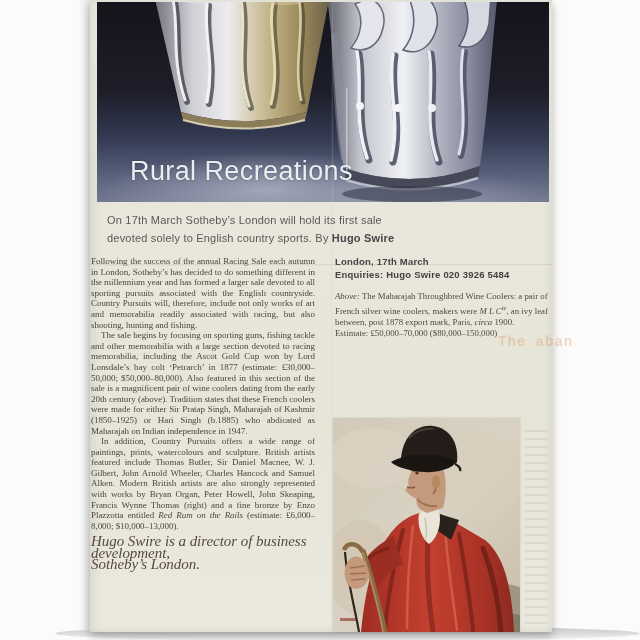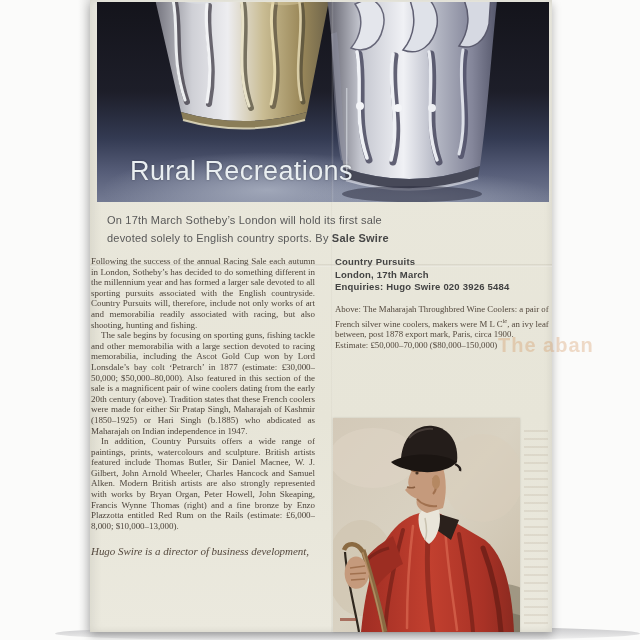--- a/index.html
+++ b/index.html
@@ -54,42 +54,42 @@
   .intro b { color:#474747; }
   
   .col-left {
     position:absolute; left:1px; top:256px; width:224px;
     font-family:"Liberation Serif", serif;
     font-size:9px; line-height:10.6px; color:#4e453c;
     text-align:justify; letter-spacing:-.05px;
   }
   .col-left p.indent { text-indent:10px; }
   .footnote {
-    margin-top:15px; font-style:italic; font-size:11px; line-height:11.5px; color:#55493e;
+    margin-top:5px; font-style:italic; font-size:15px; line-height:11.5px; color:#55493e;
     text-align:left;
   }
   .col-right {
     position:absolute; left:245px; top:256px; width:214px;
   }
   .contact {
     font-size:9.5px; font-weight:bold; line-height:12.5px; color:#424242; letter-spacing:.2px;
   }
   .caption {
     font-family:"Liberation Serif", serif;
     font-size:8.8px; line-height:11px; color:#53483d;
   }
   .caption-above { margin-top:10px; }
   .caption-below { margin-top:7px; }
-  .it { }
+  .it { font-style:italic; }
   .caption sup { font-size:6.5px; font-style:italic; }
   
   .ghost-text {
     position:absolute; left:408px; top:334px; width:140px;
-    font-family:Liberation Sans, sans-serif; font-weight:bold;
-    font-size:20px; color:rgba(208,140,80,.30); letter-spacing:1px;
+    font-family:Liberation Mono, monospace; font-weight:bold;
+    font-size:14px; color:rgba(208,140,80,.30); letter-spacing:1px;
     pointer-events:none;
   }
   .ghost-lines {
     position:absolute; left:434px; top:430px; width:24px; height:196px;
     background:repeating-linear-gradient(180deg, rgba(150,128,104,.14) 0 2px, rgba(0,0,0,0) 2px 8px);
     pointer-events:none;
   }
   
   .painting {
     position:absolute; left:243px; top:418px; width:187px; height:214px;
@@ -191,35 +191,35 @@
 
       <rect x="249" y="86" width="1.4" height="86" fill="#e3e7ee" opacity=".55"></rect>
       <rect x="235" y="0" width="1.6" height="200" fill="#ffffff" opacity=".06"></rect>
       <ellipse cx="315" cy="192" rx="70" ry="8" fill="#2e3042" opacity=".55"></ellipse>
     </svg>
     <div class="hero-title">Rural Recreations</div>
   </div>
 
   <div class="intro">
     <div>On 17th March Sotheby’s London will hold its first sale</div>
-    <div><span>devoted solely to English country sports. By </span><b>Sale Swire</b></div>
+    <div><span>devoted solely to English country sports. By </span><b>Hugo Swire</b></div>
   </div>
 
   <div class="col-left">
     <p>Following the success of the annual Racing Sale each autumn in London, Sotheby’s has decided to do something different in the millennium year and has formed a larger sale devoted to all sporting pursuits associated with the English countryside. Country Pursuits will, therefore, include not only works of art and memorabilia readily associated with racing, but also shooting, hunting and fishing.</p>
     <p class="indent">The sale begins by focusing on sporting guns, fishing tackle and other memorabilia with a large section devoted to racing memorabilia, including the Ascot Gold Cup won by Lord Lonsdale’s bay colt ‘Petrarch’ in 1877 (estimate: £30,000–50,000; $50,000–80,000). Also featured in this section of the sale is a magnificent pair of wine coolers dating from the early 20th century (above). Tradition states that these French coolers were made for either Sir Pratap Singh, Maharajah of Kashmir (1850–1925) or Hari Singh (b.1885) who abdicated as Maharajah on Indian independence in 1947.</p>
     <p class="indent"><span>In addition, Country Pursuits offers a wide range of paintings, prints, watercolours and sculpture. British artists featured include Thomas Butler, Sir Daniel Macnee, W. J. Gilbert, John Arnold Wheeler, Charles Hancock and Samuel Alken. Modern British artists are also strongly represented with works by Bryan Organ, Peter Howell, John Skeaping, Francis Wynne Thomas (right) and a fine bronze by Enzo Plazzotta entitled </span><span class="it">Red Rum on the Rails</span><span> (estimate: £6,000–8,000; $10,000–13,000).</span></p>
     <div class="footnote">
       <div>Hugo Swire is a director of business development,</div>
+      <div>Sotheby’s London.</div>
     </div>
   </div>
 
   <div class="col-right">
     <div class="contact">
-      <div>Country Pursuits</div>
       <div>London, 17th March</div>
       <div>Enquiries: Hugo Swire 020 3926 5484</div>
     </div>
     <div class="caption caption-above">
       <span class="it">Above:</span><span> The Maharajah Throughbred Wine Coolers: a pair of French silver wine coolers, makers were </span><span class="it">M L C</span><sup>ie</sup><span>, an ivy leaf between, post 1878 export mark, Paris, </span><span class="it">circa</span><span> 1900. Estimate: £50,000–70,000 ($80,000–150,000)</span>
     </div>
   </div>
 
   <div class="ghost-text">The aban</div>
   <div class="ghost-lines"></div>

